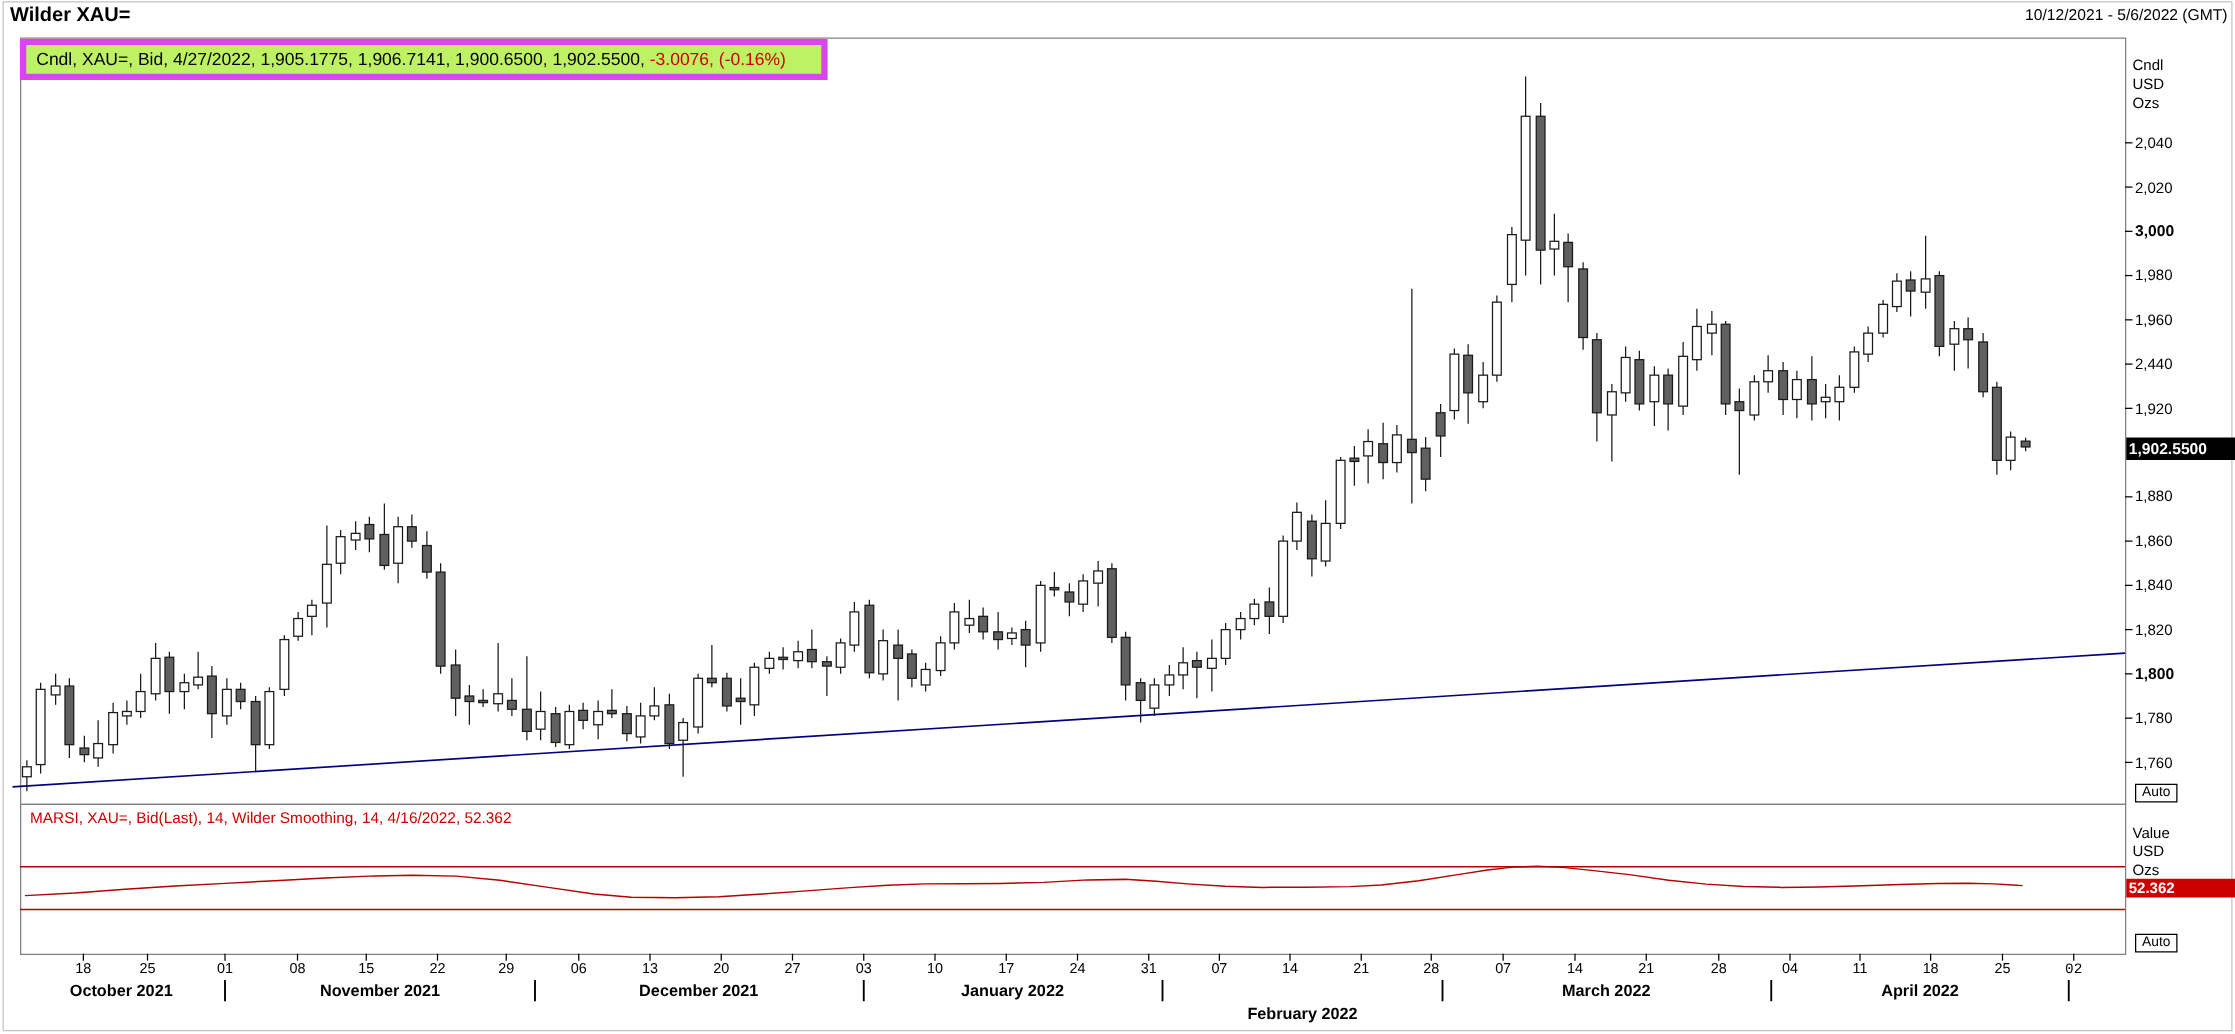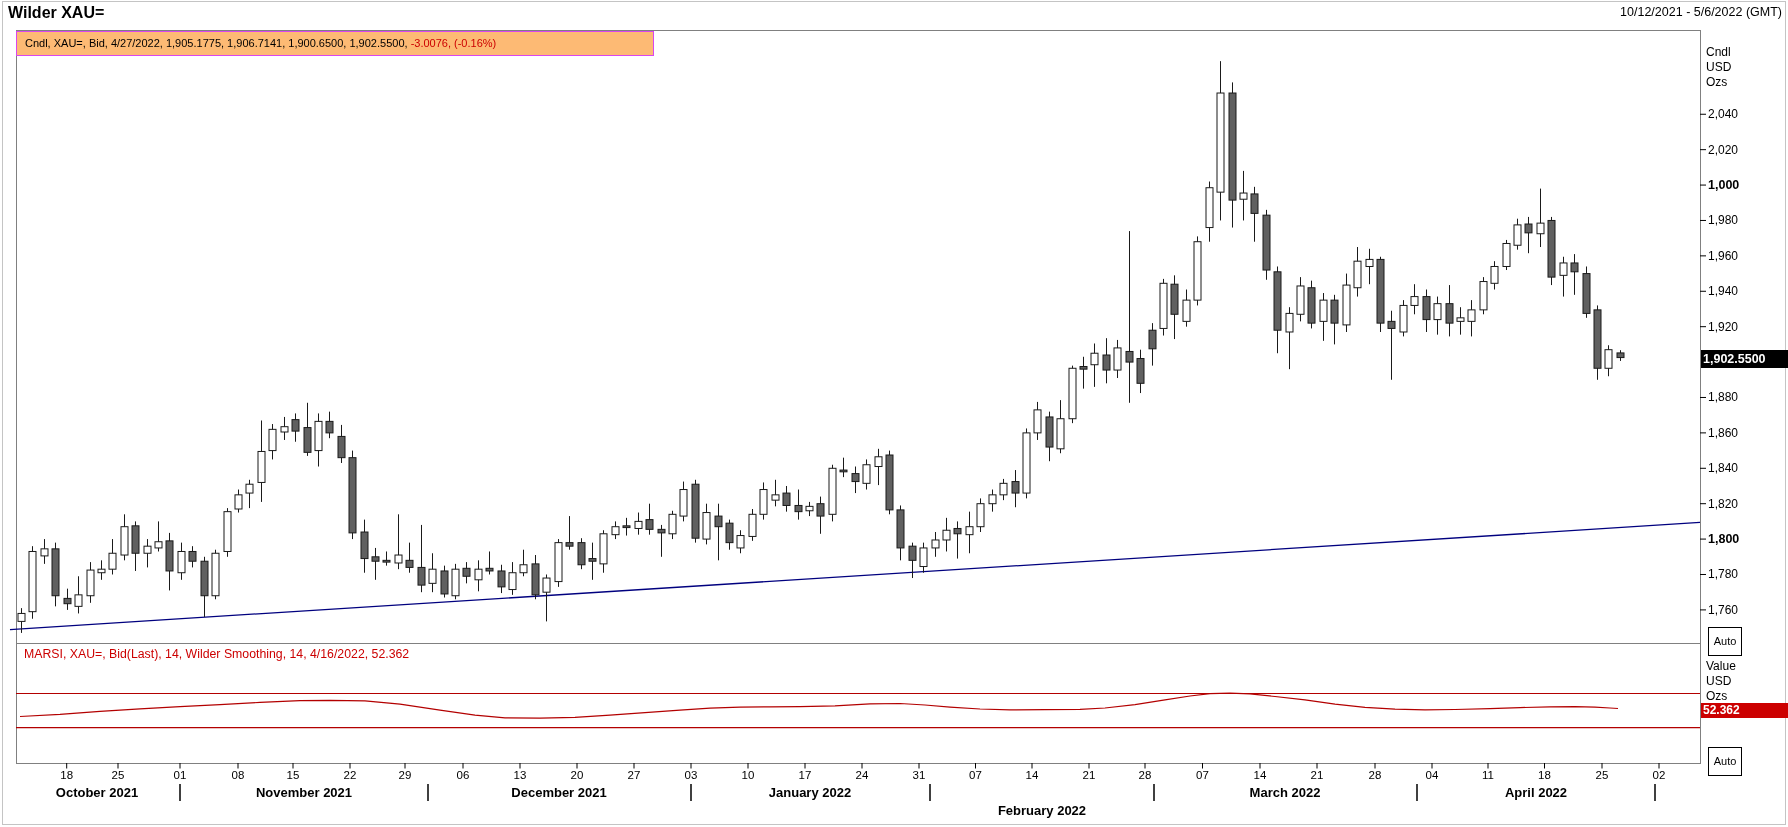--- a/index.html
+++ b/index.html
@@ -2,34 +2,34 @@
 <html><head>
 <meta charset="utf-8">
 <style>
   html,body{margin:0;padding:0;background:#fff;}
   .page{position:relative;width:1788px;height:827px;background:#fff;overflow:hidden;
         font-family:"Liberation Sans",sans-serif;color:#000;}
   .title{position:absolute;left:8px;top:4px;font-size:16px;font-weight:bold;white-space:nowrap;}
   .range{position:absolute;right:6px;top:5px;font-size:12.5px;white-space:nowrap;}
   #chart-svg{position:absolute;left:0;top:0;}
   .legend-box{position:absolute;left:16px;top:31px;width:628px;height:23px;
-              border:1px solid #d946ef;background:#fdba74;line-height:22px;padding-left:8px;
-              font-size:11px;white-space:nowrap;}
+              border:5px solid #d946ef;background:#bef264;line-height:22px;padding-left:8px;
+              font-size:14px;white-space:nowrap;}
   .red{color:#cc0000;}
   .sub-legend{position:absolute;left:24px;top:647px;font-size:12.3px;white-space:nowrap;}
   .axis-label{position:absolute;font-size:12px;white-space:nowrap;}
   .tick-label{position:absolute;font-size:12px;white-space:nowrap;transform:translateY(-7px);}
   .tick-label.bold{font-weight:bold;font-size:12.5px;}
   .week-label{position:absolute;font-size:11.5px;transform:translateX(-50%);white-space:nowrap;}
   .month-label{position:absolute;font-size:13px;font-weight:bold;transform:translateX(-50%);white-space:nowrap;}
   .price-box{position:absolute;left:1701px;top:350px;width:87px;height:18px;background:#000;
              color:#fff;font-weight:bold;font-size:12.5px;line-height:18px;padding-left:2px;}
   .value-box{position:absolute;left:1701px;top:703px;width:87px;height:15px;background:#cc0000;
              color:#fff;font-weight:bold;font-size:12px;line-height:15px;padding-left:2px;}
-  .auto-btn{position:absolute;left:1708px;width:34px;height:29px;background:#fff;border:1px solid #000;
+  .auto-btn{position:absolute;left:1708px;width:34px;height:15px;background:#fff;border:1px solid #000;
             font-family:"Liberation Sans",sans-serif;font-size:11px;line-height:13px;text-align:center;padding:0;}
 </style>
 </head>
 <body>
 
 <div class="page">
   <svg id="chart-svg" width="1788" height="827">
       <rect x="2.5" y="1.5" width="1783" height="823" fill="none" stroke="#c4c4c4"></rect>
       <rect x="16.5" y="30.5" width="1684" height="613" fill="none" stroke="#808080"></rect>
       <rect x="16.5" y="643.5" width="1684" height="120" fill="none" stroke="#808080"></rect>
@@ -378,24 +378,24 @@
 
   <div class="sub-legend red">MARSI, XAU=, Bid(Last),  14, Wilder Smoothing, 14, 4/16/2022, 52.362</div>
 
   <div class="axis-label" style="left:1706px;top:45px;">Cndl</div>
   <div class="axis-label" style="left:1706px;top:60px;">USD</div>
   <div class="axis-label" style="left:1706px;top:75px;">Ozs</div>
 
   <div id="price-ticks">
       <div class="tick-label" style="left: 1708px; top: 114.259px;">2,040</div>
       <div class="tick-label" style="left: 1708px; top: 149.662px;">2,020</div>
-      <div class="tick-label bold" style="left: 1708px; top: 185.064px;">1,000</div>
+      <div class="tick-label bold" style="left: 1708px; top: 185.064px;">3,000</div>
       <div class="tick-label" style="left: 1708px; top: 220.467px;">1,980</div>
       <div class="tick-label" style="left: 1708px; top: 255.87px;">1,960</div>
-      <div class="tick-label" style="left: 1708px; top: 291.273px;">1,940</div>
+      <div class="tick-label" style="left: 1708px; top: 291.273px;">2,440</div>
       <div class="tick-label" style="left: 1708px; top: 326.676px;">1,920</div>
       <div class="tick-label" style="left: 1708px; top: 397.481px;">1,880</div>
       <div class="tick-label" style="left: 1708px; top: 432.884px;">1,860</div>
       <div class="tick-label" style="left: 1708px; top: 468.287px;">1,840</div>
       <div class="tick-label" style="left: 1708px; top: 503.69px;">1,820</div>
       <div class="tick-label bold" style="left: 1708px; top: 539.093px;">1,800</div>
       <div class="tick-label" style="left: 1708px; top: 574.496px;">1,780</div>
       <div class="tick-label" style="left: 1708px; top: 609.898px;">1,760</div>
     </div>
 
@@ -432,21 +432,21 @@
       <div class="week-label" style="left: 1089px; top: 769px;">21</div>
       <div class="week-label" style="left: 1145px; top: 769px;">28</div>
       <div class="week-label" style="left: 1202.5px; top: 769px;">07</div>
       <div class="week-label" style="left: 1260px; top: 769px;">14</div>
       <div class="week-label" style="left: 1317px; top: 769px;">21</div>
       <div class="week-label" style="left: 1375px; top: 769px;">28</div>
       <div class="week-label" style="left: 1432px; top: 769px;">04</div>
       <div class="week-label" style="left: 1488px; top: 769px;">11</div>
       <div class="week-label" style="left: 1544.5px; top: 769px;">18</div>
       <div class="week-label" style="left: 1602px; top: 769px;">25</div>
-      <div class="week-label" style="left: 1659px; top: 769px;">02</div>
+      <div class="week-label" style="left: 1659px; top: 769px; font-family: Liberation Mono, monospace;">02</div>
       <div class="month-label" style="left: 97px; top: 785px;">October 2021</div>
       <div class="month-label" style="left: 304px; top: 785px;">November 2021</div>
       <div class="month-label" style="left: 559px; top: 785px;">December 2021</div>
       <div class="month-label" style="left: 810px; top: 785px;">January 2022</div>
       <div class="month-label" style="left: 1042px; top: 785px; margin-top: 18px;">February 2022</div>
       <div class="month-label" style="left: 1285px; top: 785px; text-align: right;">March 2022</div>
       <div class="month-label" style="left: 1536px; top: 785px;">April 2022</div>
     </div>
 </div>
 

